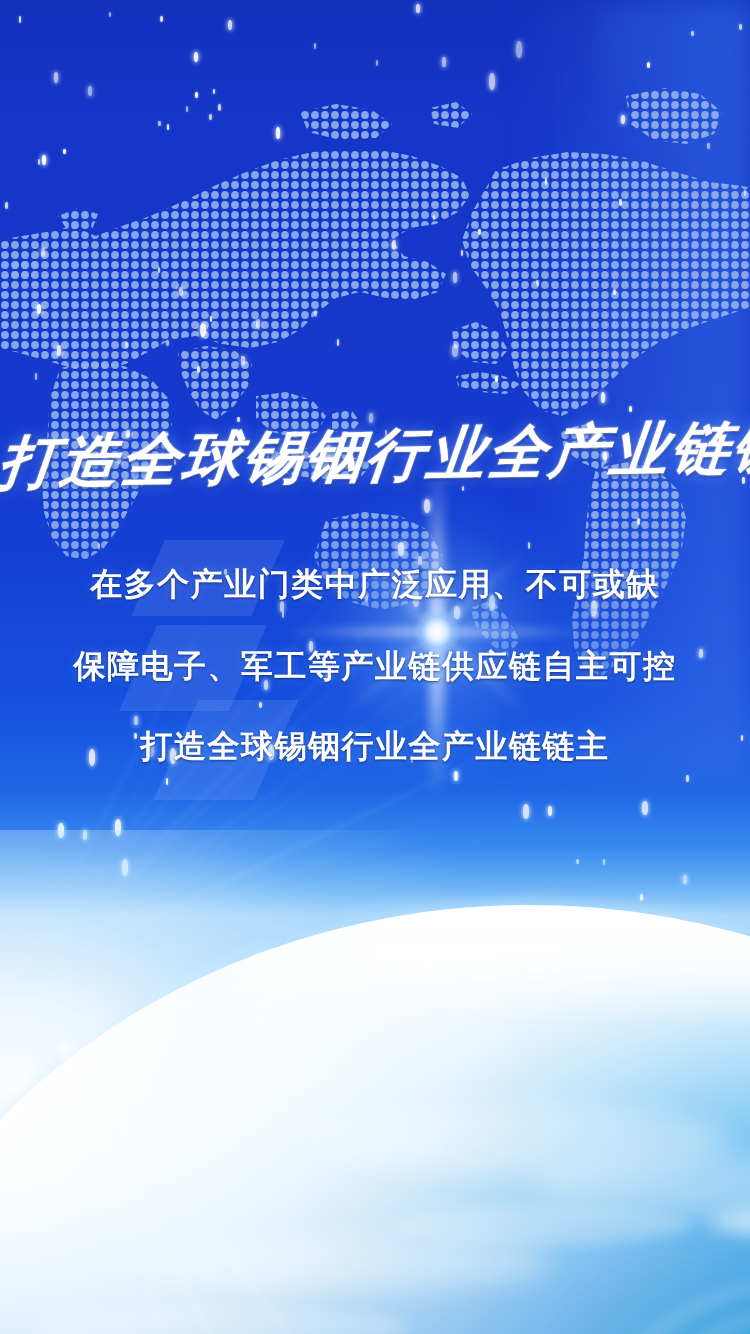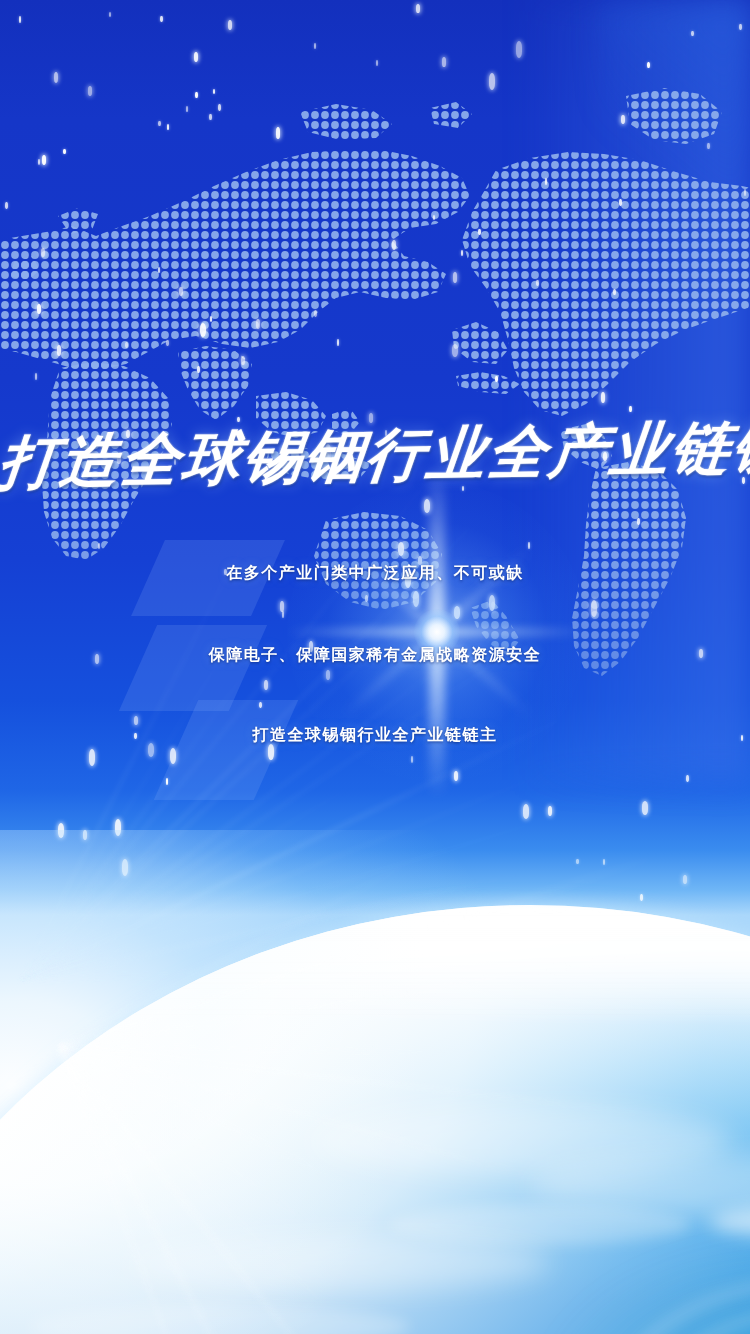--- a/index.html
+++ b/index.html
@@ -196,21 +196,21 @@
       1px 2px 3px rgba(10,40,120,.55),
       0 0 14px rgba(160,205,255,.45);
     transform:skewX(-7deg) rotate(-1.2deg);
   }
 
   .sub{
     position:absolute;
     left:0; right:0;
     text-align:center;
     color:#ffffff;
-    font-size:16px;
+    font-size:32px;
     font-weight:700;
     letter-spacing:1.5px;
     white-space:nowrap;
     text-shadow:
       0 1px 3px rgba(8,34,110,.75),
       0 0 10px rgba(120,180,255,.40);
   }
   #sub1{ top:563px; }
   #sub2{ top:645px; }
   #sub3{ top:725px; }
@@ -447,21 +447,21 @@
     <div class="flare-v" style="left:429px; top:467px;"></div>
     <div class="flare-h" style="left:287px; top:628px;"></div>
     <div class="flare-d1" style="left:312px; top:629px;"></div>
     <div class="flare-d2" style="left:312px; top:629px;"></div>
     <div class="flare-core" style="left:414px; top:609px;"></div>
   </div>
 
   <div class="title">打造全球锡铟行业全产业链链主</div>
 
   <div class="sub" id="sub1">在多个产业门类中广泛应用、不可或缺</div>
-  <div class="sub" id="sub2">保障电子、保障国家稀有金属战略资源安全</div>
+  <div class="sub" id="sub2">保障电子、军工等产业链供应链自主可控</div>
   <div class="sub" id="sub3">打造全球锡铟行业全产业链链主</div>
 
   <div class="sun-glow"></div>
   <div id="skyrays">
       <div class="sky-ray" style="left: 20px; top: 980px; width: 544px; height: 1.5px; opacity: 0.4; transform: rotate(-63deg);"></div>
       <div class="sky-ray" style="left: 20px; top: 980px; width: 496px; height: 1.8px; opacity: 0.19; transform: rotate(-58.1deg);"></div>
       <div class="sky-ray" style="left: 20px; top: 980px; width: 441px; height: 3px; opacity: 0.25; transform: rotate(-53.9deg);"></div>
       <div class="sky-ray" style="left: 20px; top: 980px; width: 758px; height: 2px; opacity: 0.31; transform: rotate(-50.8deg);"></div>
       <div class="sky-ray" style="left: 20px; top: 980px; width: 723px; height: 2.2px; opacity: 0.49; transform: rotate(-45.2deg);"></div>
       <div class="sky-ray" style="left: 20px; top: 980px; width: 599px; height: 2.6px; opacity: 0.33; transform: rotate(-43deg);"></div>

